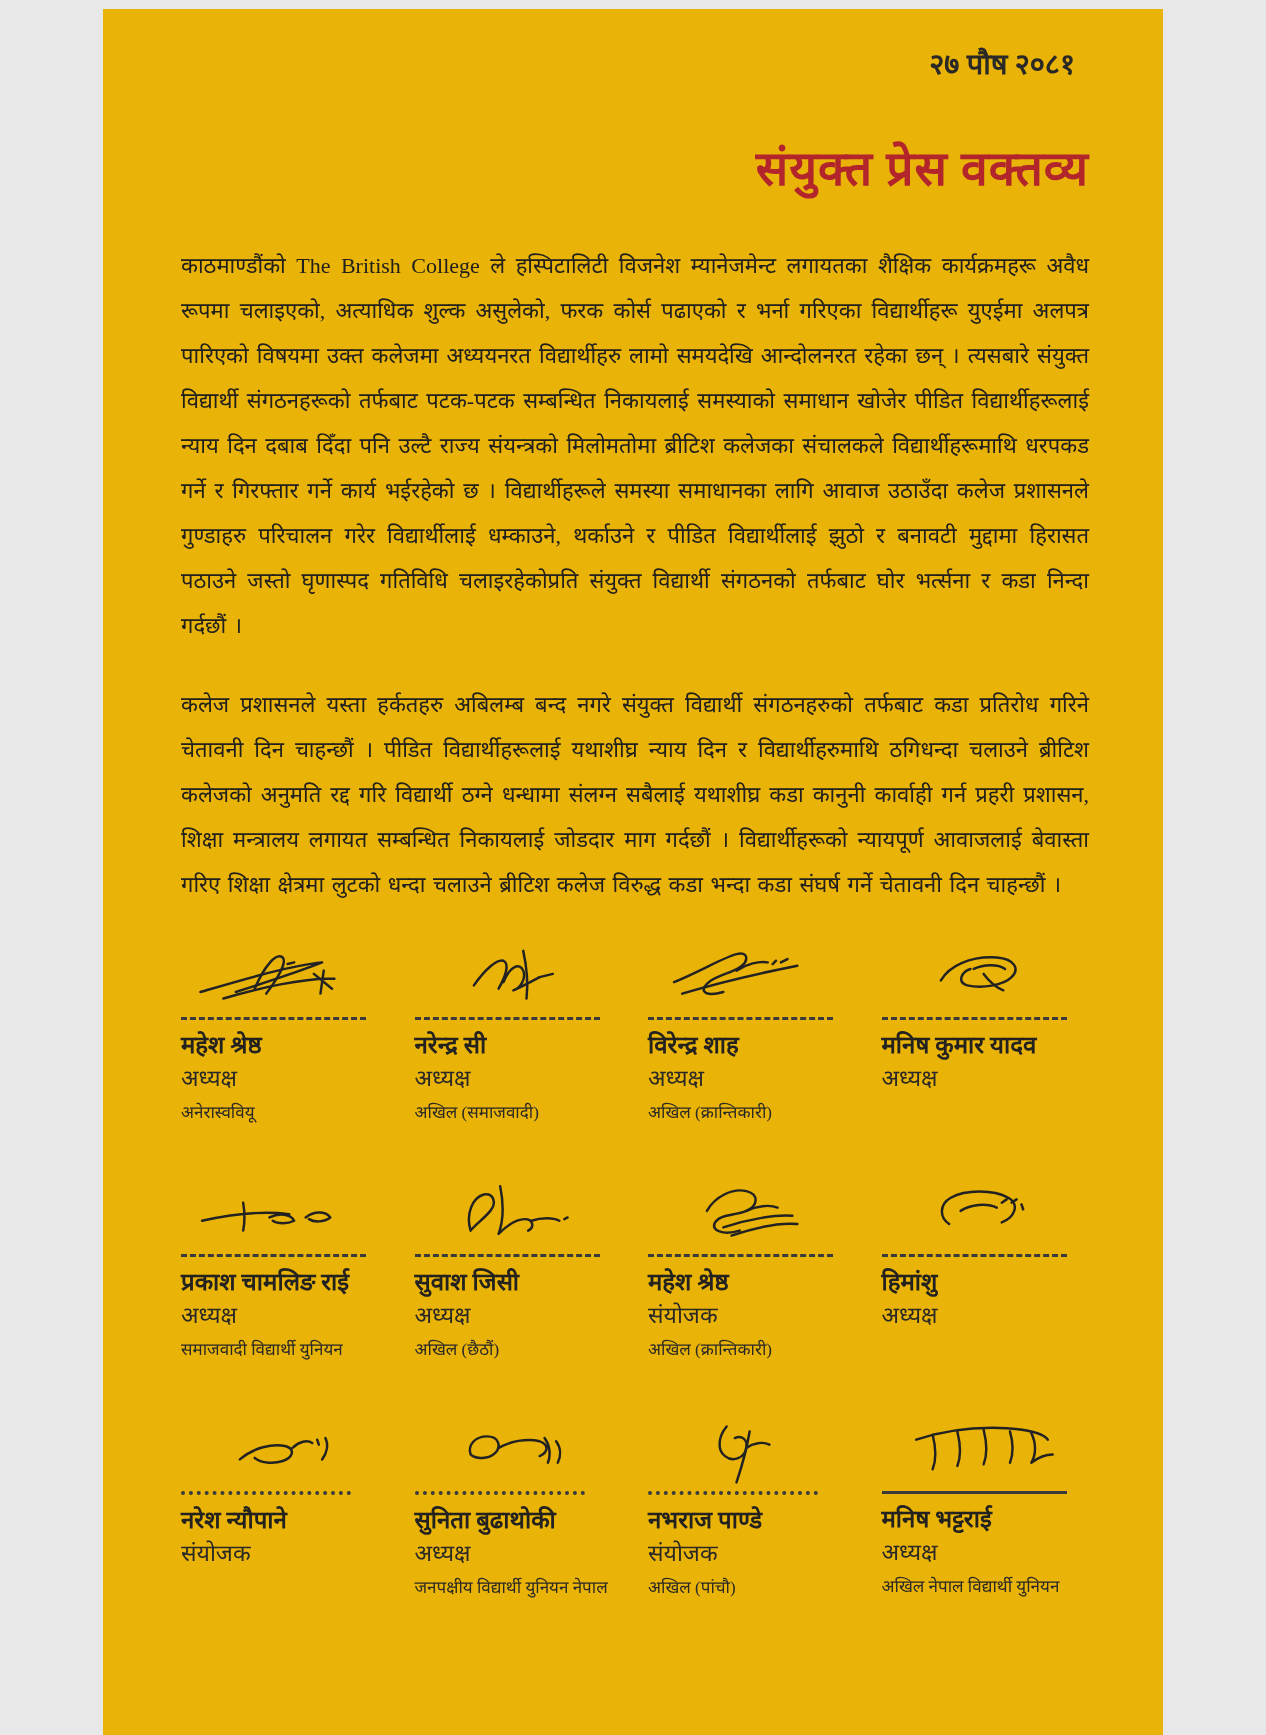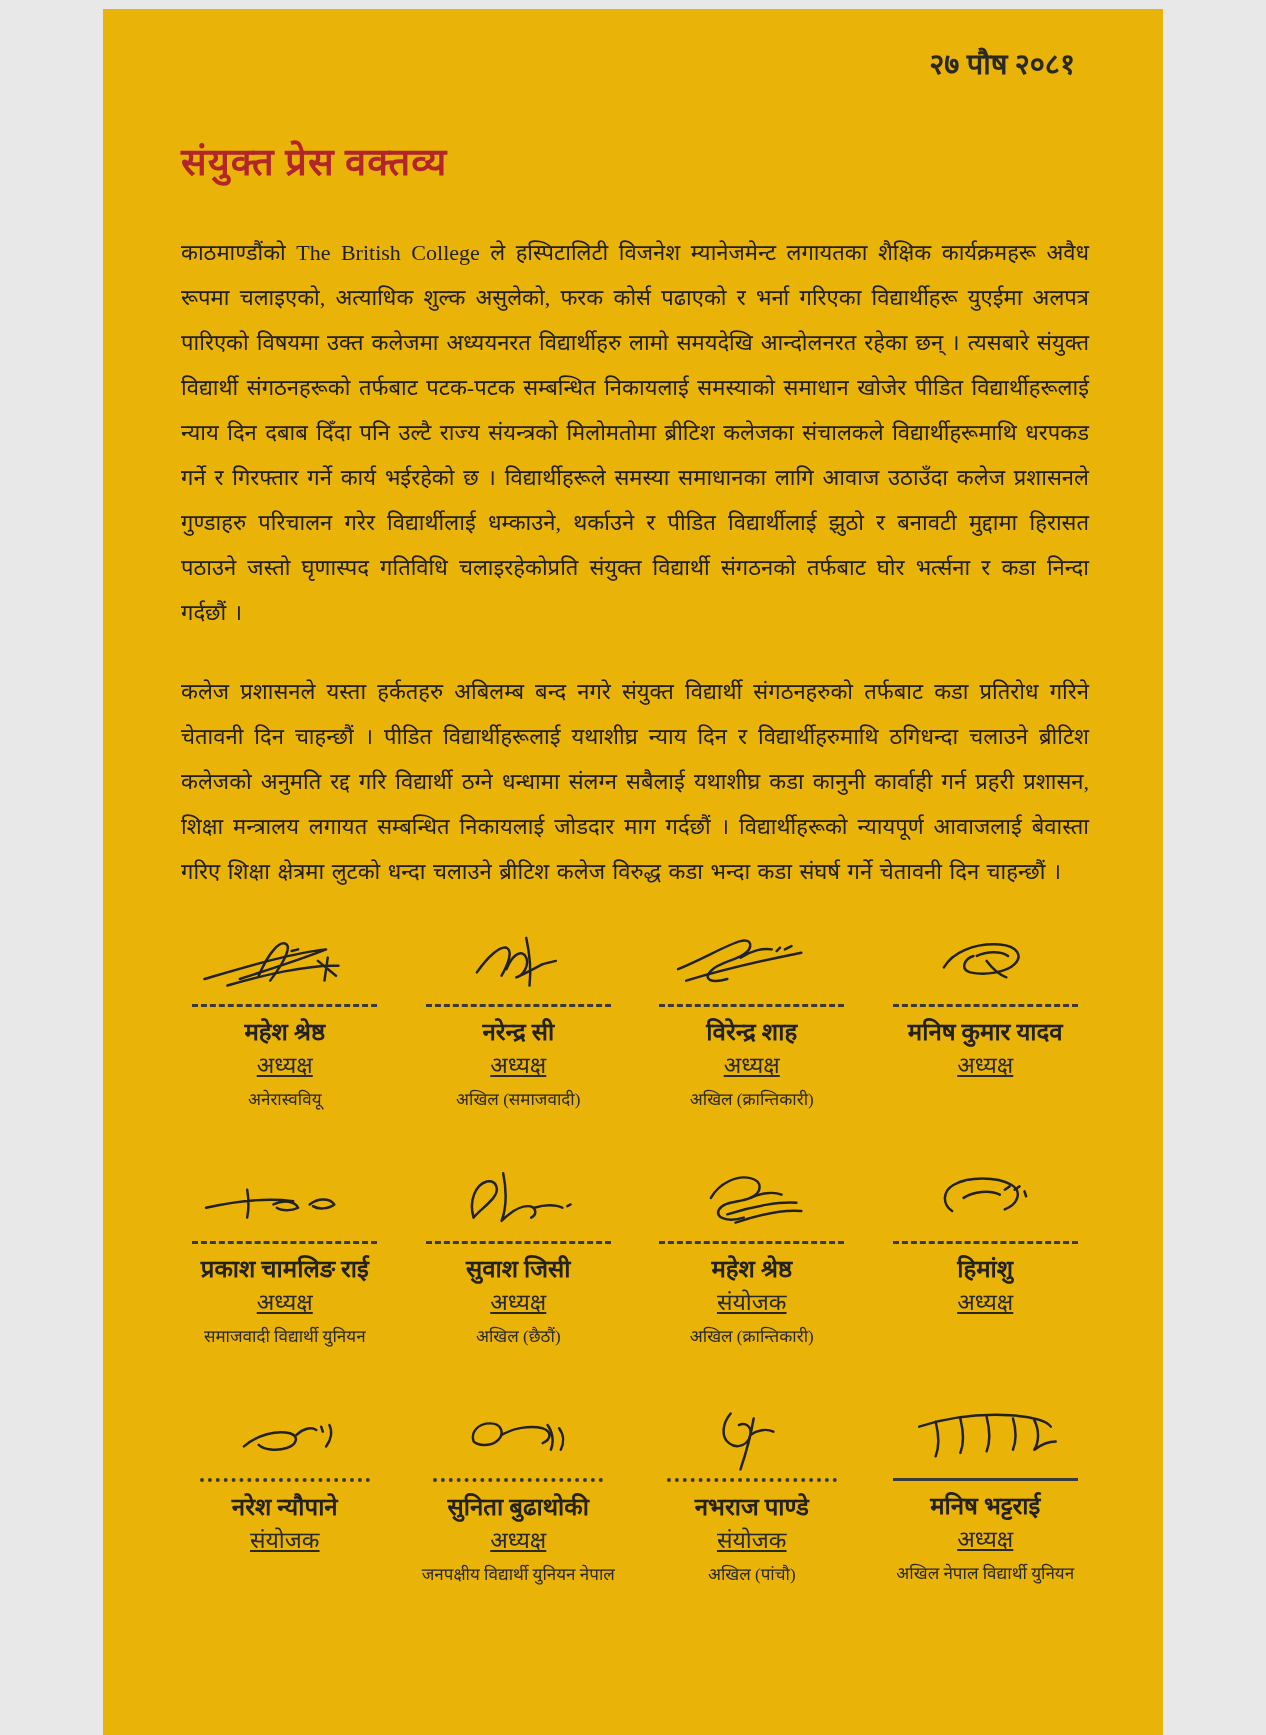--- a/index.html
+++ b/index.html
@@ -22,22 +22,22 @@
   .doc-date {
     text-align: right;
     font-size: 29px;
     font-weight: bold;
     color: #2a2926;
     padding-right: 14px;
     margin-bottom: 52px;
   }
   .doc-title {
     margin: 0 0 44px 0;
-    text-align: left;
-    font-size: 38px;
+    text-align: right;
+    font-size: 48px;
     font-weight: bold;
     letter-spacing: 1px;
   }
   .doc-subtitle {
     margin: 0 0 36px 0;
     text-align: center;
     font-size: 30px;
     font-weight: bold;
     color: #23211e;
   }
@@ -52,21 +52,21 @@
   .sig-grid {
     display: grid;
     grid-template-columns: repeat(4, 1fr);
     column-gap: 26px;
     row-gap: 48px;
     margin-top: 28px;
   }
   .sig-cell {
     display: flex;
     flex-direction: column;
-    align-items: center;
+    align-items: flex-start;
     text-align: center;
   }
   .sig-art {
     width: 200px;
     height: 74px;
     display: block;
   }
   .sig-art path {
     fill: none;
     stroke: #222222;
@@ -85,21 +85,20 @@
   .sig-name {
     font-size: 24px;
     font-weight: bold;
     color: #23221f;
     line-height: 34px;
   }
   .sig-title {
     font-size: 23px;
     color: #2a2926;
     line-height: 34px;
-    text-decoration: underline;
   }
   .sig-org {
     font-size: 17px;
     color: #2a2926;
     line-height: 34px;
     max-width: 250px;
   }
 </style>
 </head>
 <body>

